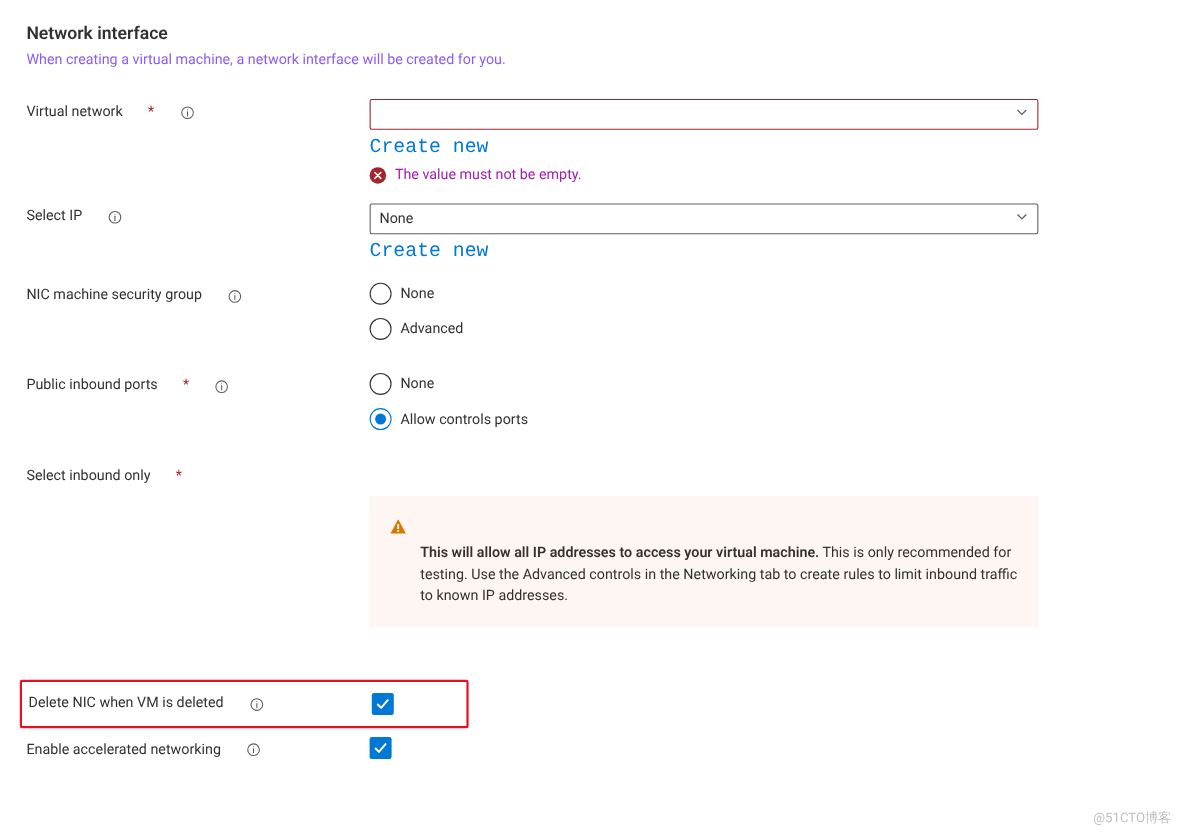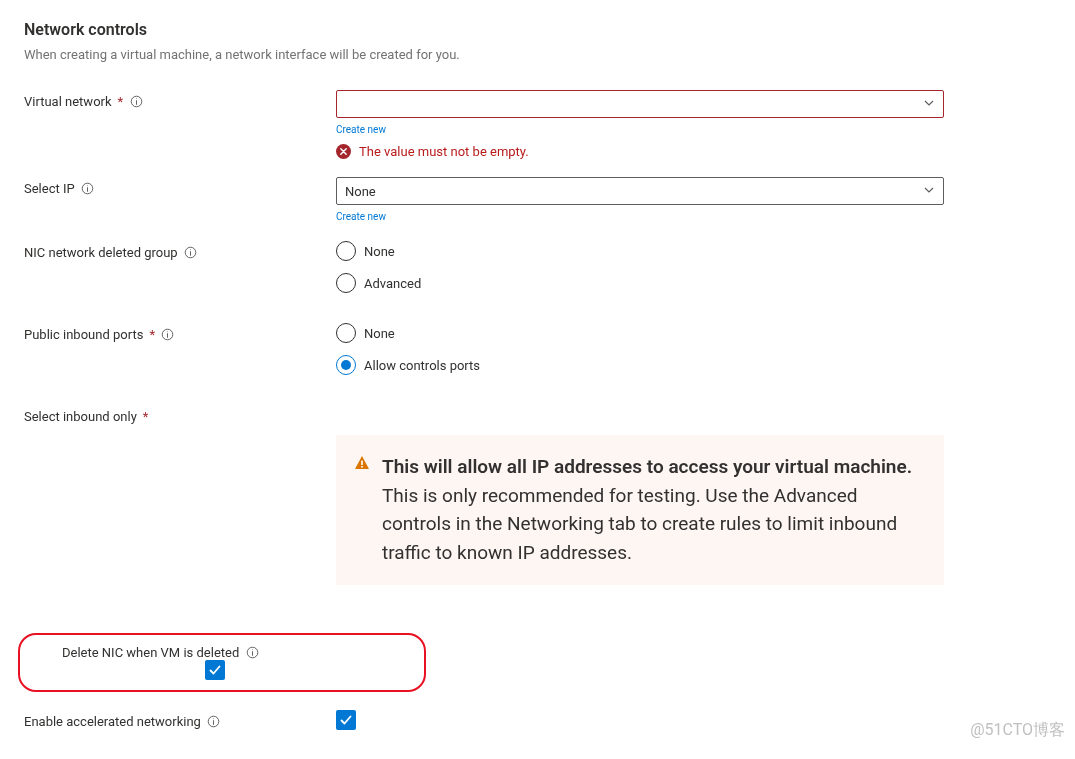--- a/index.html
+++ b/index.html
@@ -12,37 +12,37 @@
       width: 1075px;
     }
     .section-title {
       font-size: 16px;
       font-weight: 600;
       color: #323130;
       margin-bottom: 8px;
     }
     .section-desc {
       font-size: 13px;
-      color: #737373;
+      color: #8b5cf6;
       margin-bottom: 28px;
     }
     .form-row {
       display: flex;
       align-items: flex-start;
       margin-bottom: 18px;
     }
     .form-row.tight { margin-bottom: 8px; }
     .form-label {
       width: 312px;
       flex-shrink: 0;
       font-size: 13px;
       color: #323130;
       display: flex;
-      align-items: flex-start;
-      gap: 4px;
+      align-items: flex-end;
+      gap: 21px;
       padding-top: 4px;
     }
     .required { color: #a4262c; margin-left: 2px; }
     .info-icon {
       display: inline-flex;
       align-items: center;
       justify-content: center;
       width: 14px;
       height: 14px;
       margin-left: 2px;
@@ -59,31 +59,32 @@
       justify-content: space-between;
       padding: 0 8px;
       font-size: 13px;
       background: #ffffff;
       cursor: pointer;
     }
     .dropdown.error { border-color: #a4262c; }
     .chevron-down svg { width: 12px; height: 12px; }
     .link-action {
       color: #0078d4;
-      font-size: 10px;
+      font-size: 18px;
       cursor: pointer;
       display: inline-block;
       margin-top: 6px;
+      font-family: Liberation Mono, monospace;
     }
     .error-msg {
       display: flex;
       align-items: flex-start;
       gap: 8px;
       margin-top: 8px;
-      color: #b91c1c;
+      color: #a21caf;
       font-size: 13px;
     }
     .error-icon {
       width: 15px;
       height: 15px;
       border-radius: 50%;
       background: #a4262c;
       display: inline-flex;
       align-items: center;
       justify-content: center;
@@ -107,51 +108,50 @@
     .radio-text { font-size: 13px; color: #323130; }
     .warning-box {
       background: #fdf6f3;
       padding: 18px 18px 18px 18px;
       display: flex;
       gap: 12px;
       margin-top: 30px;
     }
     .warning-tri { flex-shrink: 0; margin-top: 2px; }
     .warning-tri svg { width: 16px; height: 16px; }
-    .warning-text { font-size: 19px; color: #323130; line-height: 1.5; }
+    .warning-text { font-size: 13px; color: #323130; line-height: 1.5; margin-top: 24px; }
     .warning-text .bold { font-weight: 600; }
     .checkbox {
       width: 20px; height: 20px;
       background: #0078d4;
       border-radius: 2px;
       display: inline-flex;
       align-items: center;
       justify-content: center;
       cursor: pointer;
     }
     .checkbox svg { width: 14px; height: 14px; }
     .highlight-box {
       border: 2px solid #e81123;
-      border-radius: 18px;
+      border-radius: 2px;
       padding: 10px 14px 10px 0;
       display: flex;
       align-items: center;
       margin-left: -6px;
-      margin-bottom: 18px;
+      margin-bottom: 8px;
       width: 408px;
-      flex-direction: column;
     }
     .highlight-box .form-label { padding-top: 0; width: 318px; padding-left: 6px; }
     .spacer-big { height: 40px; }
-    .watermark { position: fixed; right: 10px; bottom: 18px; color: #bfbfbf; font-size: 16px; }
+    .watermark { position: fixed; right: 10px; bottom: 7px; color: #bfbfbf; font-size: 12px; }
   </style>
 </head>
 <body>
 
-<h2 class="section-title">Network controls</h2>
+<h2 class="section-title">Network interface</h2>
 <p class="section-desc">When creating a virtual machine, a network interface will be created for you.</p>
 
 <div class="form-row">
   <div class="form-label">
     <span>Virtual network</span>
     <span class="required">*</span>
     <span class="info-icon">
       <svg viewBox="0 0 16 16" fill="none" stroke="#605e5c" stroke-width="1.2">
           <circle cx="8" cy="8" r="6.5"></circle>
           <line x1="8" y1="7" x2="8" y2="11.5" stroke-linecap="round"></line>
@@ -199,21 +199,21 @@
             <path d="M2 4 L6 8 L10 4" fill="none" stroke="#605e5c" stroke-width="1.2"></path>
           </svg>
       </span>
     </div>
     <span class="link-action">Create new</span>
   </div>
 </div>
 
 <div class="form-row">
   <div class="form-label">
-    <span>NIC network deleted group</span>
+    <span>NIC machine security group</span>
     <span class="info-icon">
       <svg viewBox="0 0 16 16" fill="none" stroke="#605e5c" stroke-width="1.2">
           <circle cx="8" cy="8" r="6.5"></circle>
           <line x1="8" y1="7" x2="8" y2="11.5" stroke-linecap="round"></line>
           <circle cx="8" cy="4.7" r="0.6" fill="#605e5c" stroke="none"></circle>
         </svg>
     </span>
   </div>
   <div class="form-control">
     <div class="radio-group">

